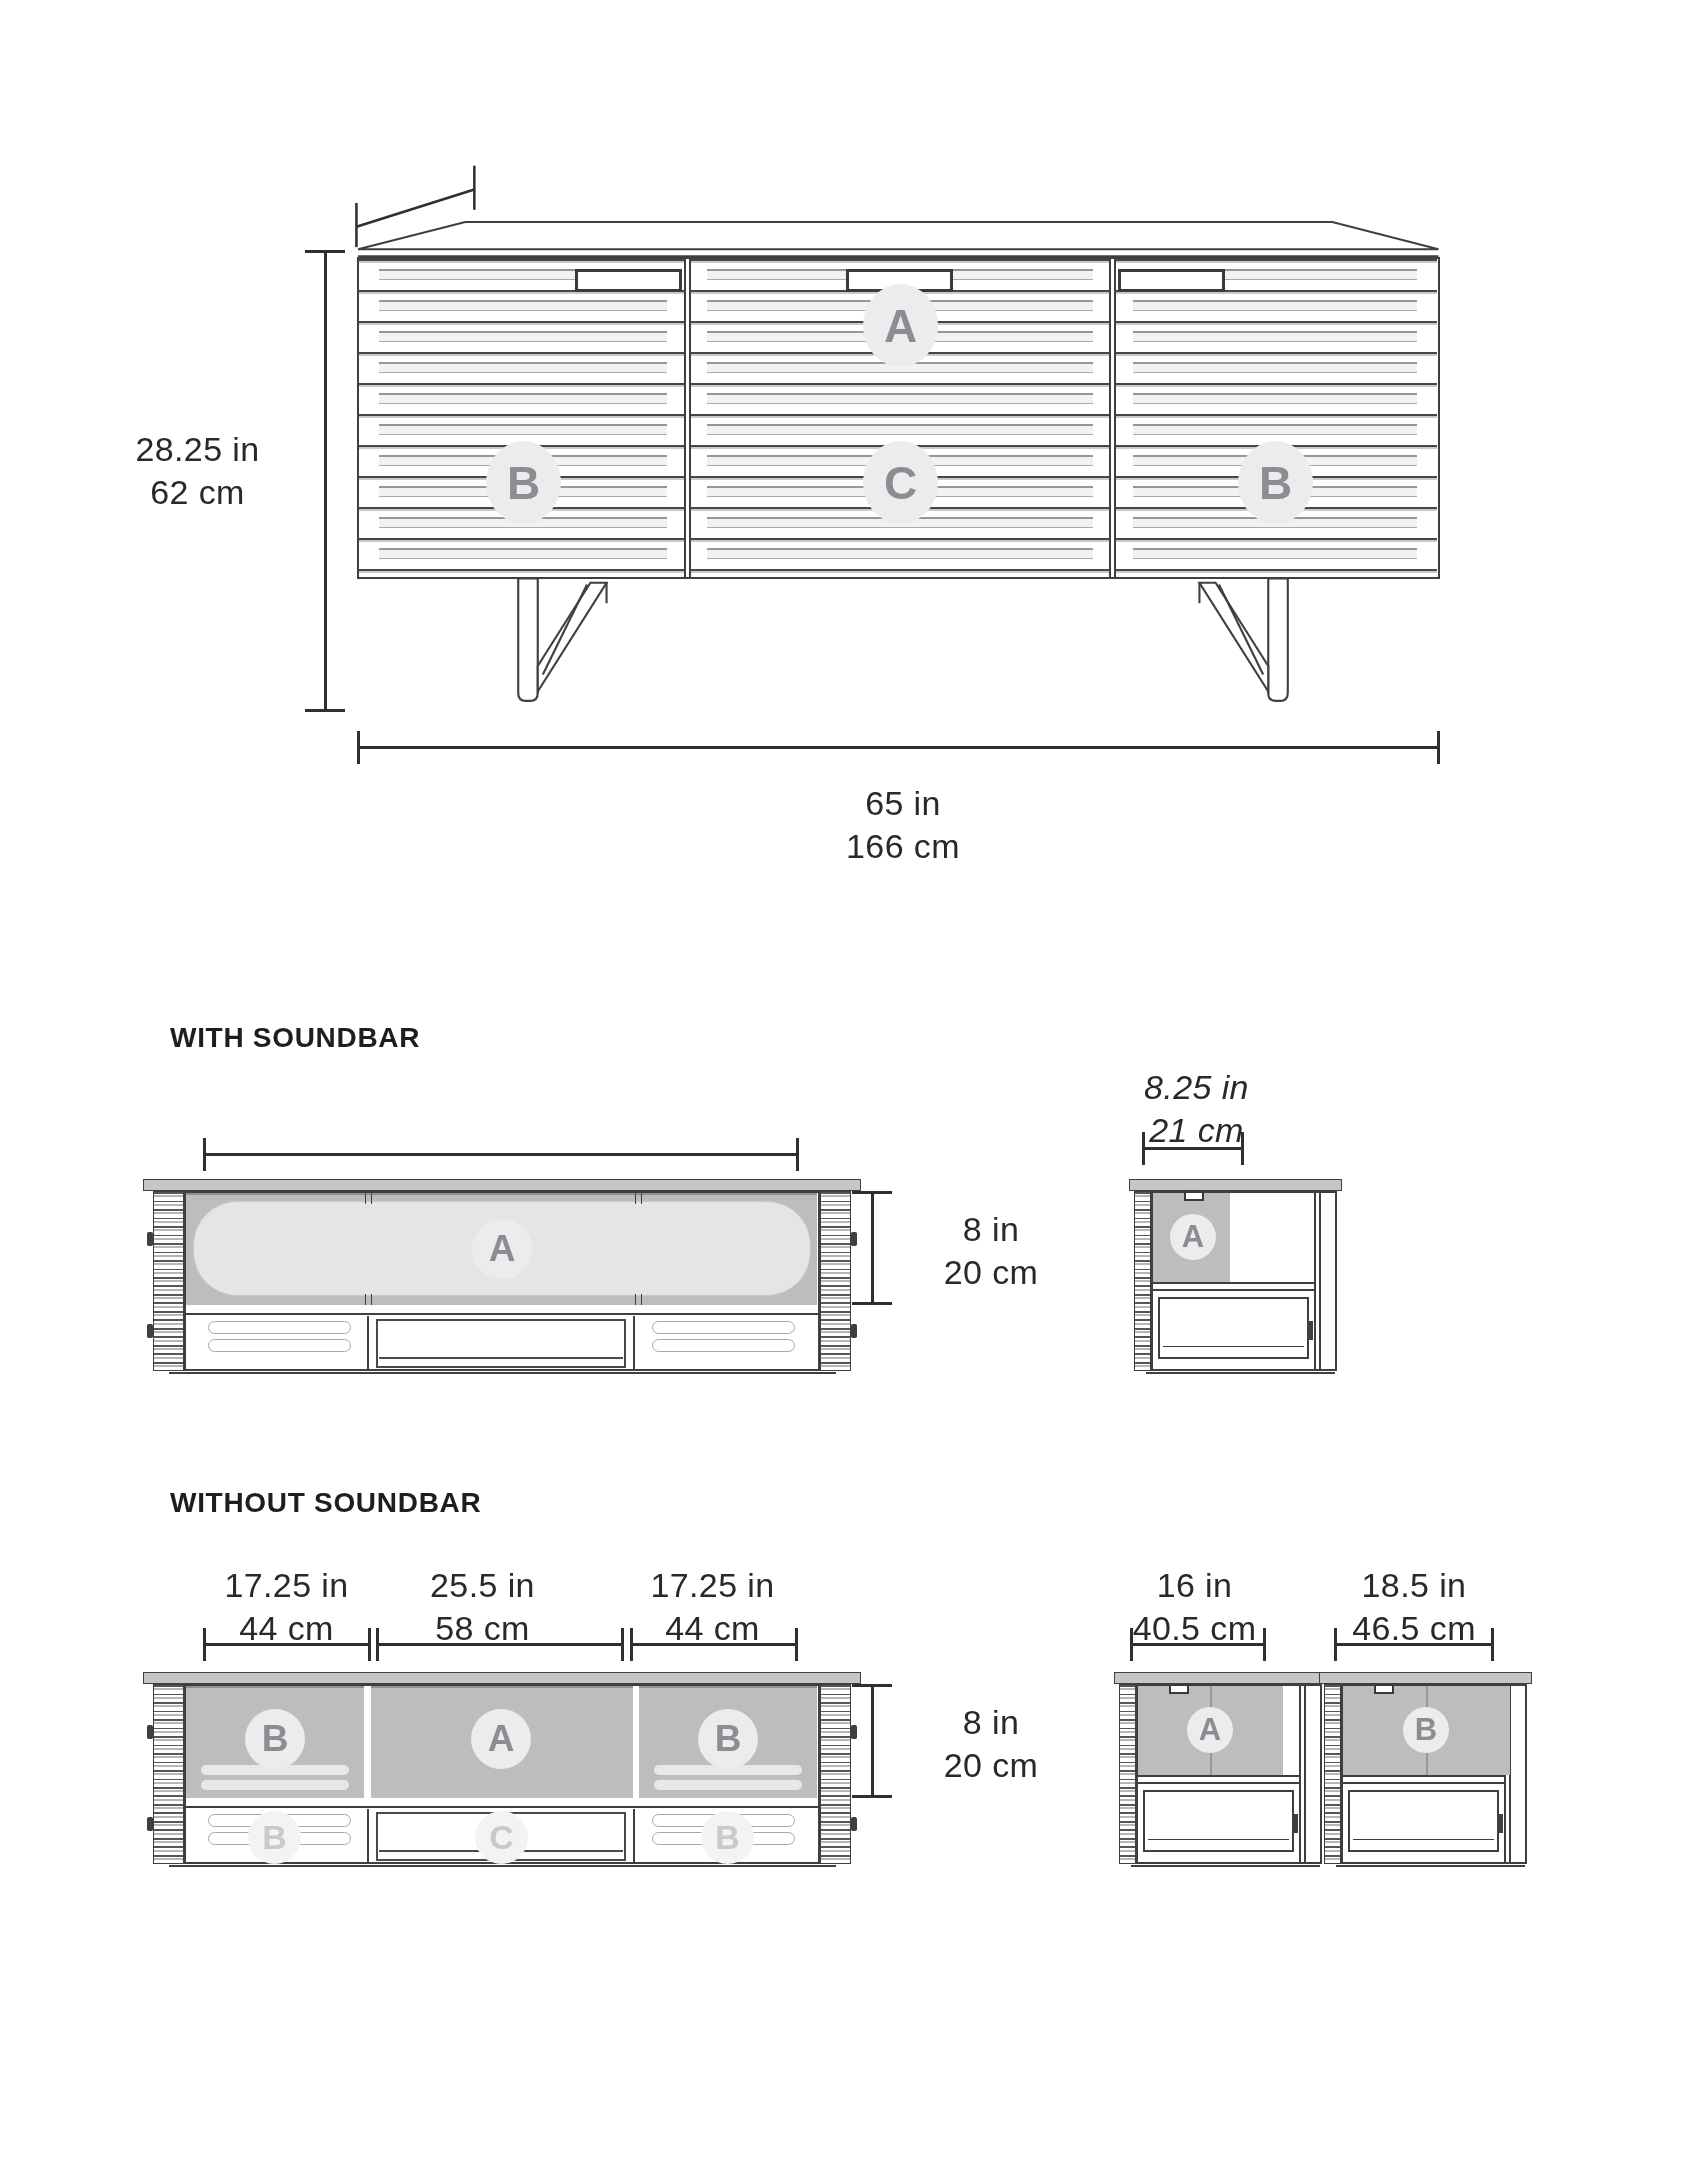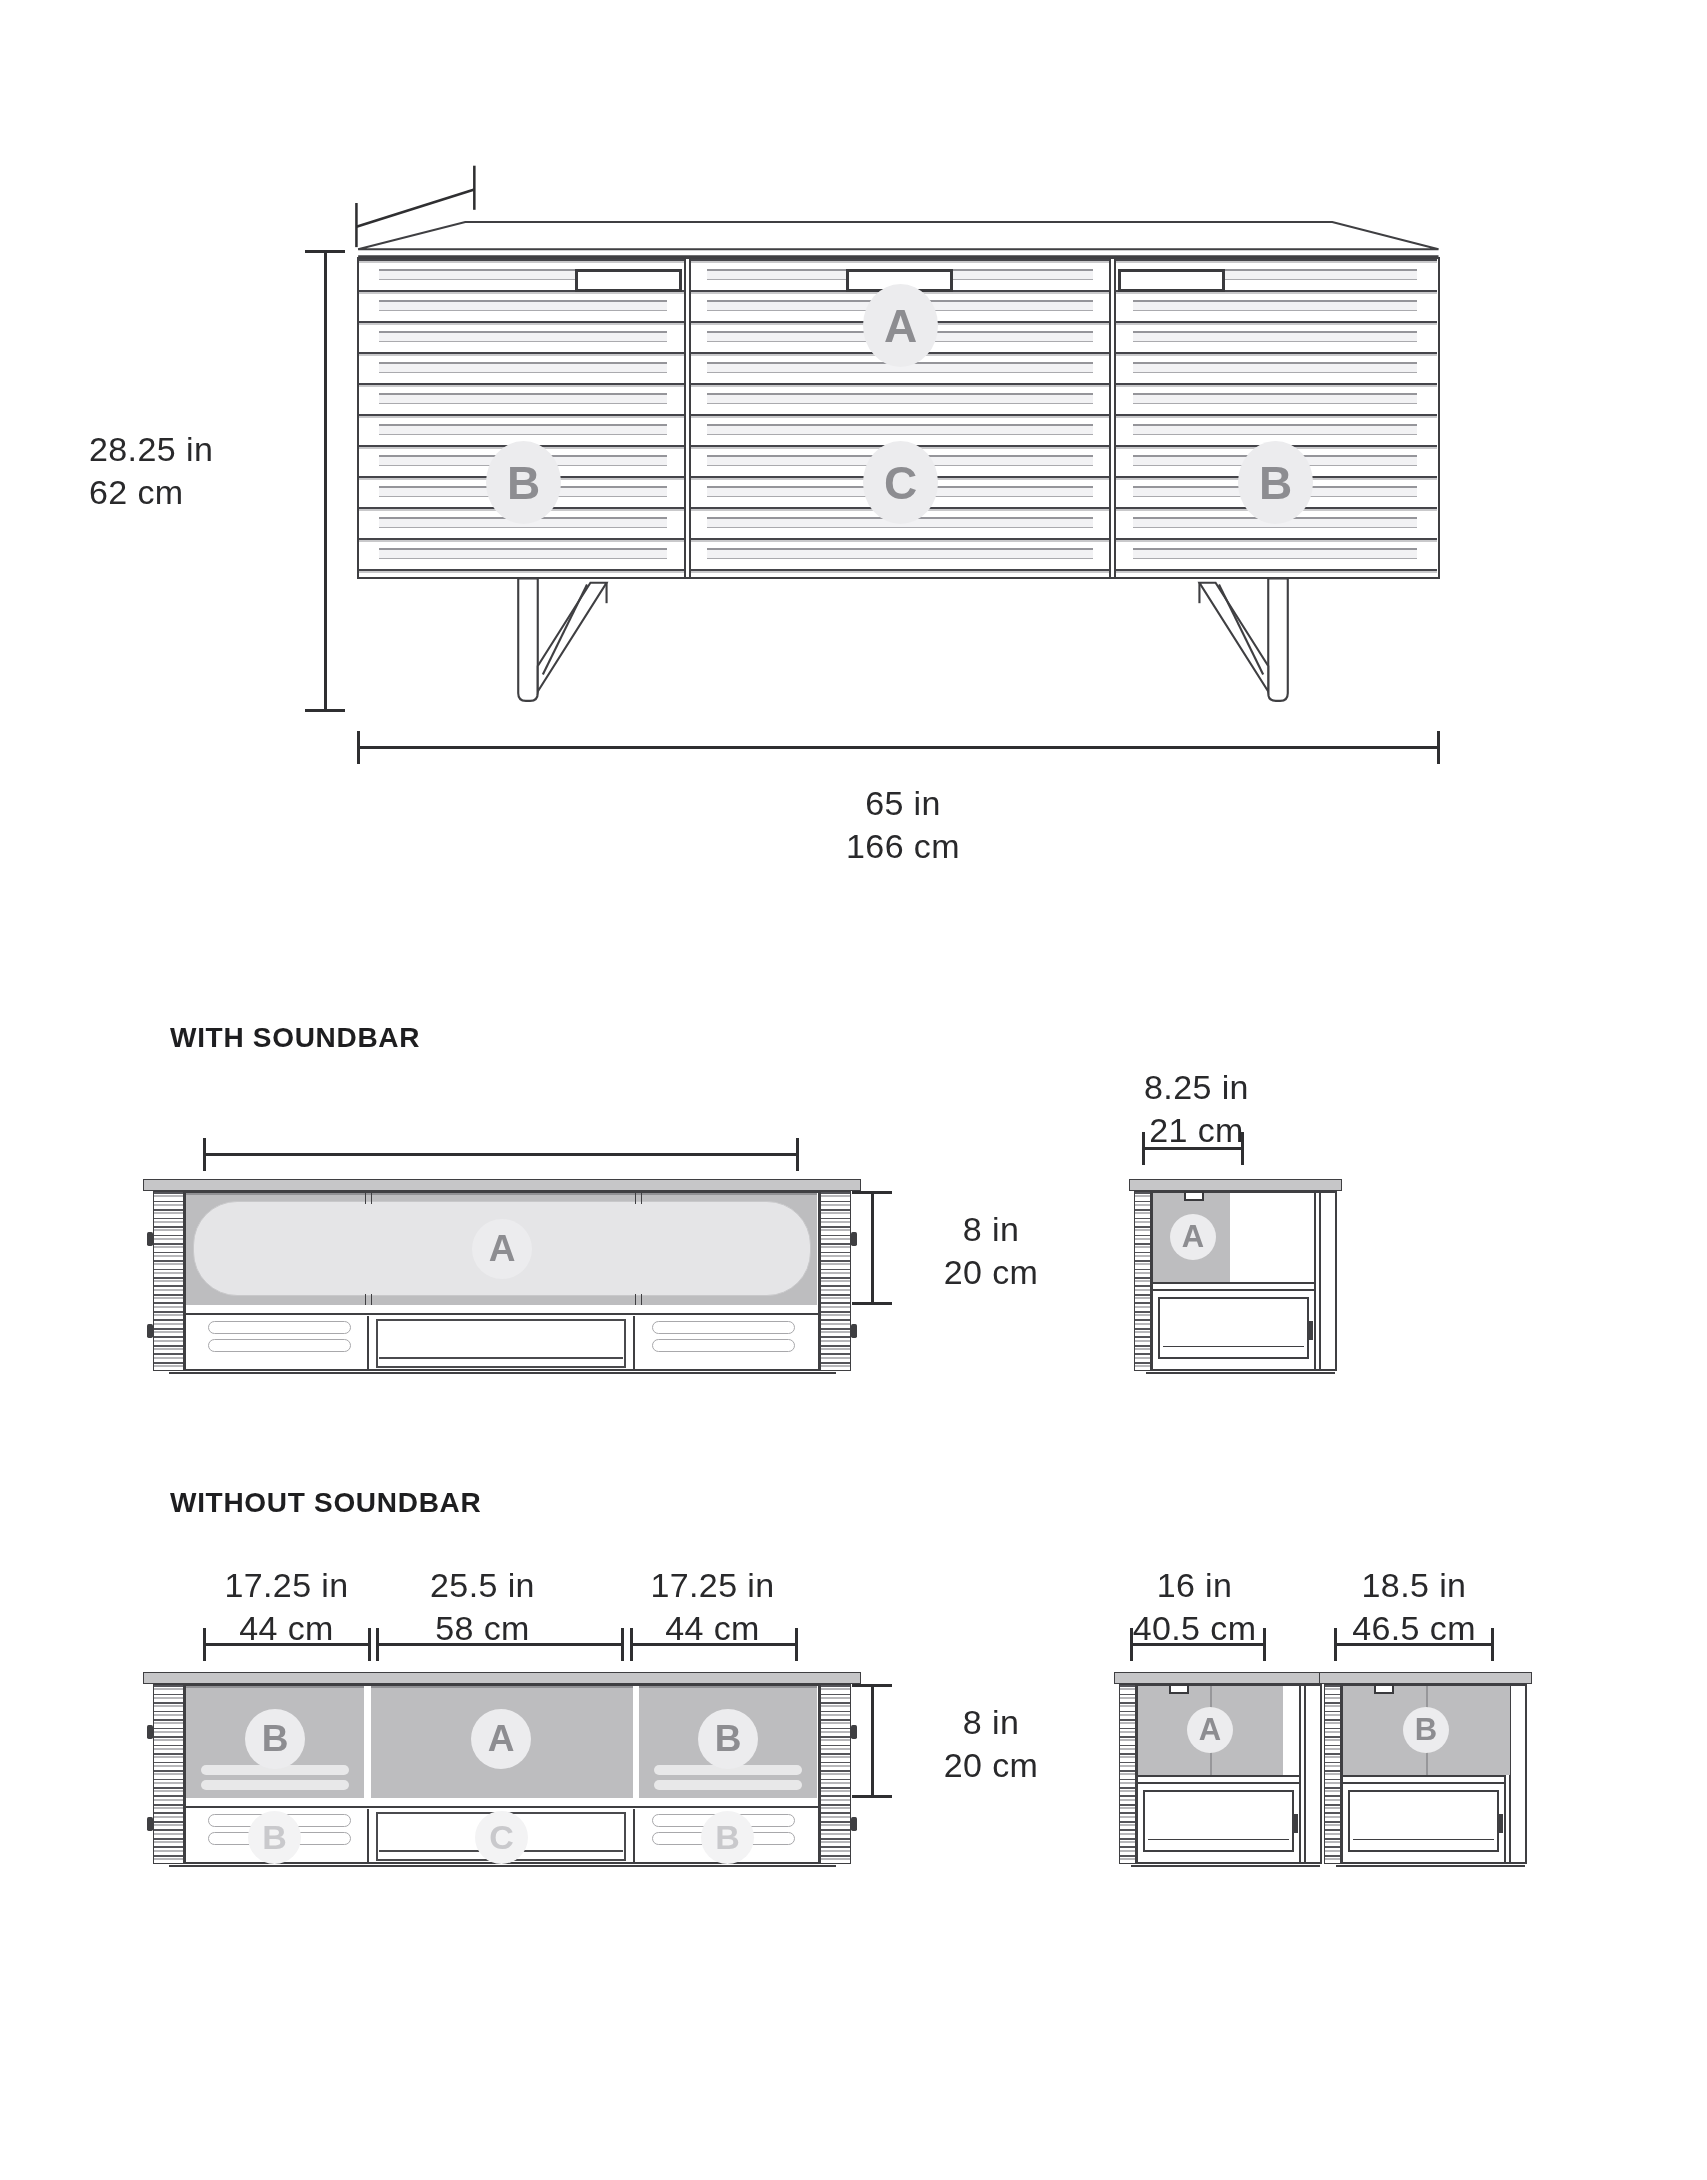--- a/index.html
+++ b/index.html
@@ -1,21 +1,21 @@
 <!DOCTYPE html>
 <html style="font-size:13.6px"><head>
 <meta charset="utf-8">
 <style>
   html,body{margin:0;padding:0;background:#ffffff;}
   #canvas{position:relative;width:1707px;height:2181px;background:#fff;overflow:hidden;
           font-family:"Liberation Sans",sans-serif;color:#29292b;}
 
   
   .dim{position:absolute;font-size:34px;line-height:43px;text-align:center;color:#29292b;letter-spacing:0.4px;}
-  .dim.right{text-align:left;}
+  .dim.right{text-align:center;}
   .hline{position:absolute;height:2.6px;background:#2f2f31;}
   .hline .tk{position:absolute;top:-15.3px;width:2.6px;height:33px;background:#2f2f31;}
   .hline .tk.l{left:0}.hline .tk.r{right:0}
   .vline{position:absolute;width:2.6px;background:#2f2f31;}
   .vline .tk{position:absolute;left:-19px;width:40px;height:2.6px;background:#2f2f31;}
   .vline .tk.t{top:0}.vline .tk.b{bottom:0}
   .heading{position:absolute;font-size:28px;font-weight:700;letter-spacing:0.7px;color:#1e1e20;}
   .pipe{display:inline-block;margin:0 25.6px;}
 
   
@@ -198,21 +198,21 @@
 
   <div class="vline" style="left:871px;top:1191px;height:114px;">
     <div class="tk t"></div>
     <div class="tk b"></div>
   </div>
   <div class="dim" style="left:910px;top:1208px;width:162px;">
     <div>8 in</div>
     <div>20 cm</div>
   </div>
 
-  <div class="dim" style="left:1103px;top:1066px;width:187px;">
+  <div class="dim" style="left:1103px;top:1066px;width:187px;font-style:italic;">
     <div>8.25 in</div>
     <div>21 cm</div>
   </div>
   <div class="hline" style="left:1142px;top:1147px;width:102px;">
     <div class="tk l"></div>
     <div class="tk r"></div>
   </div>
 
   <div class="sv" style="left:1129px;top:1179px;">
     <div class="lid"></div>

